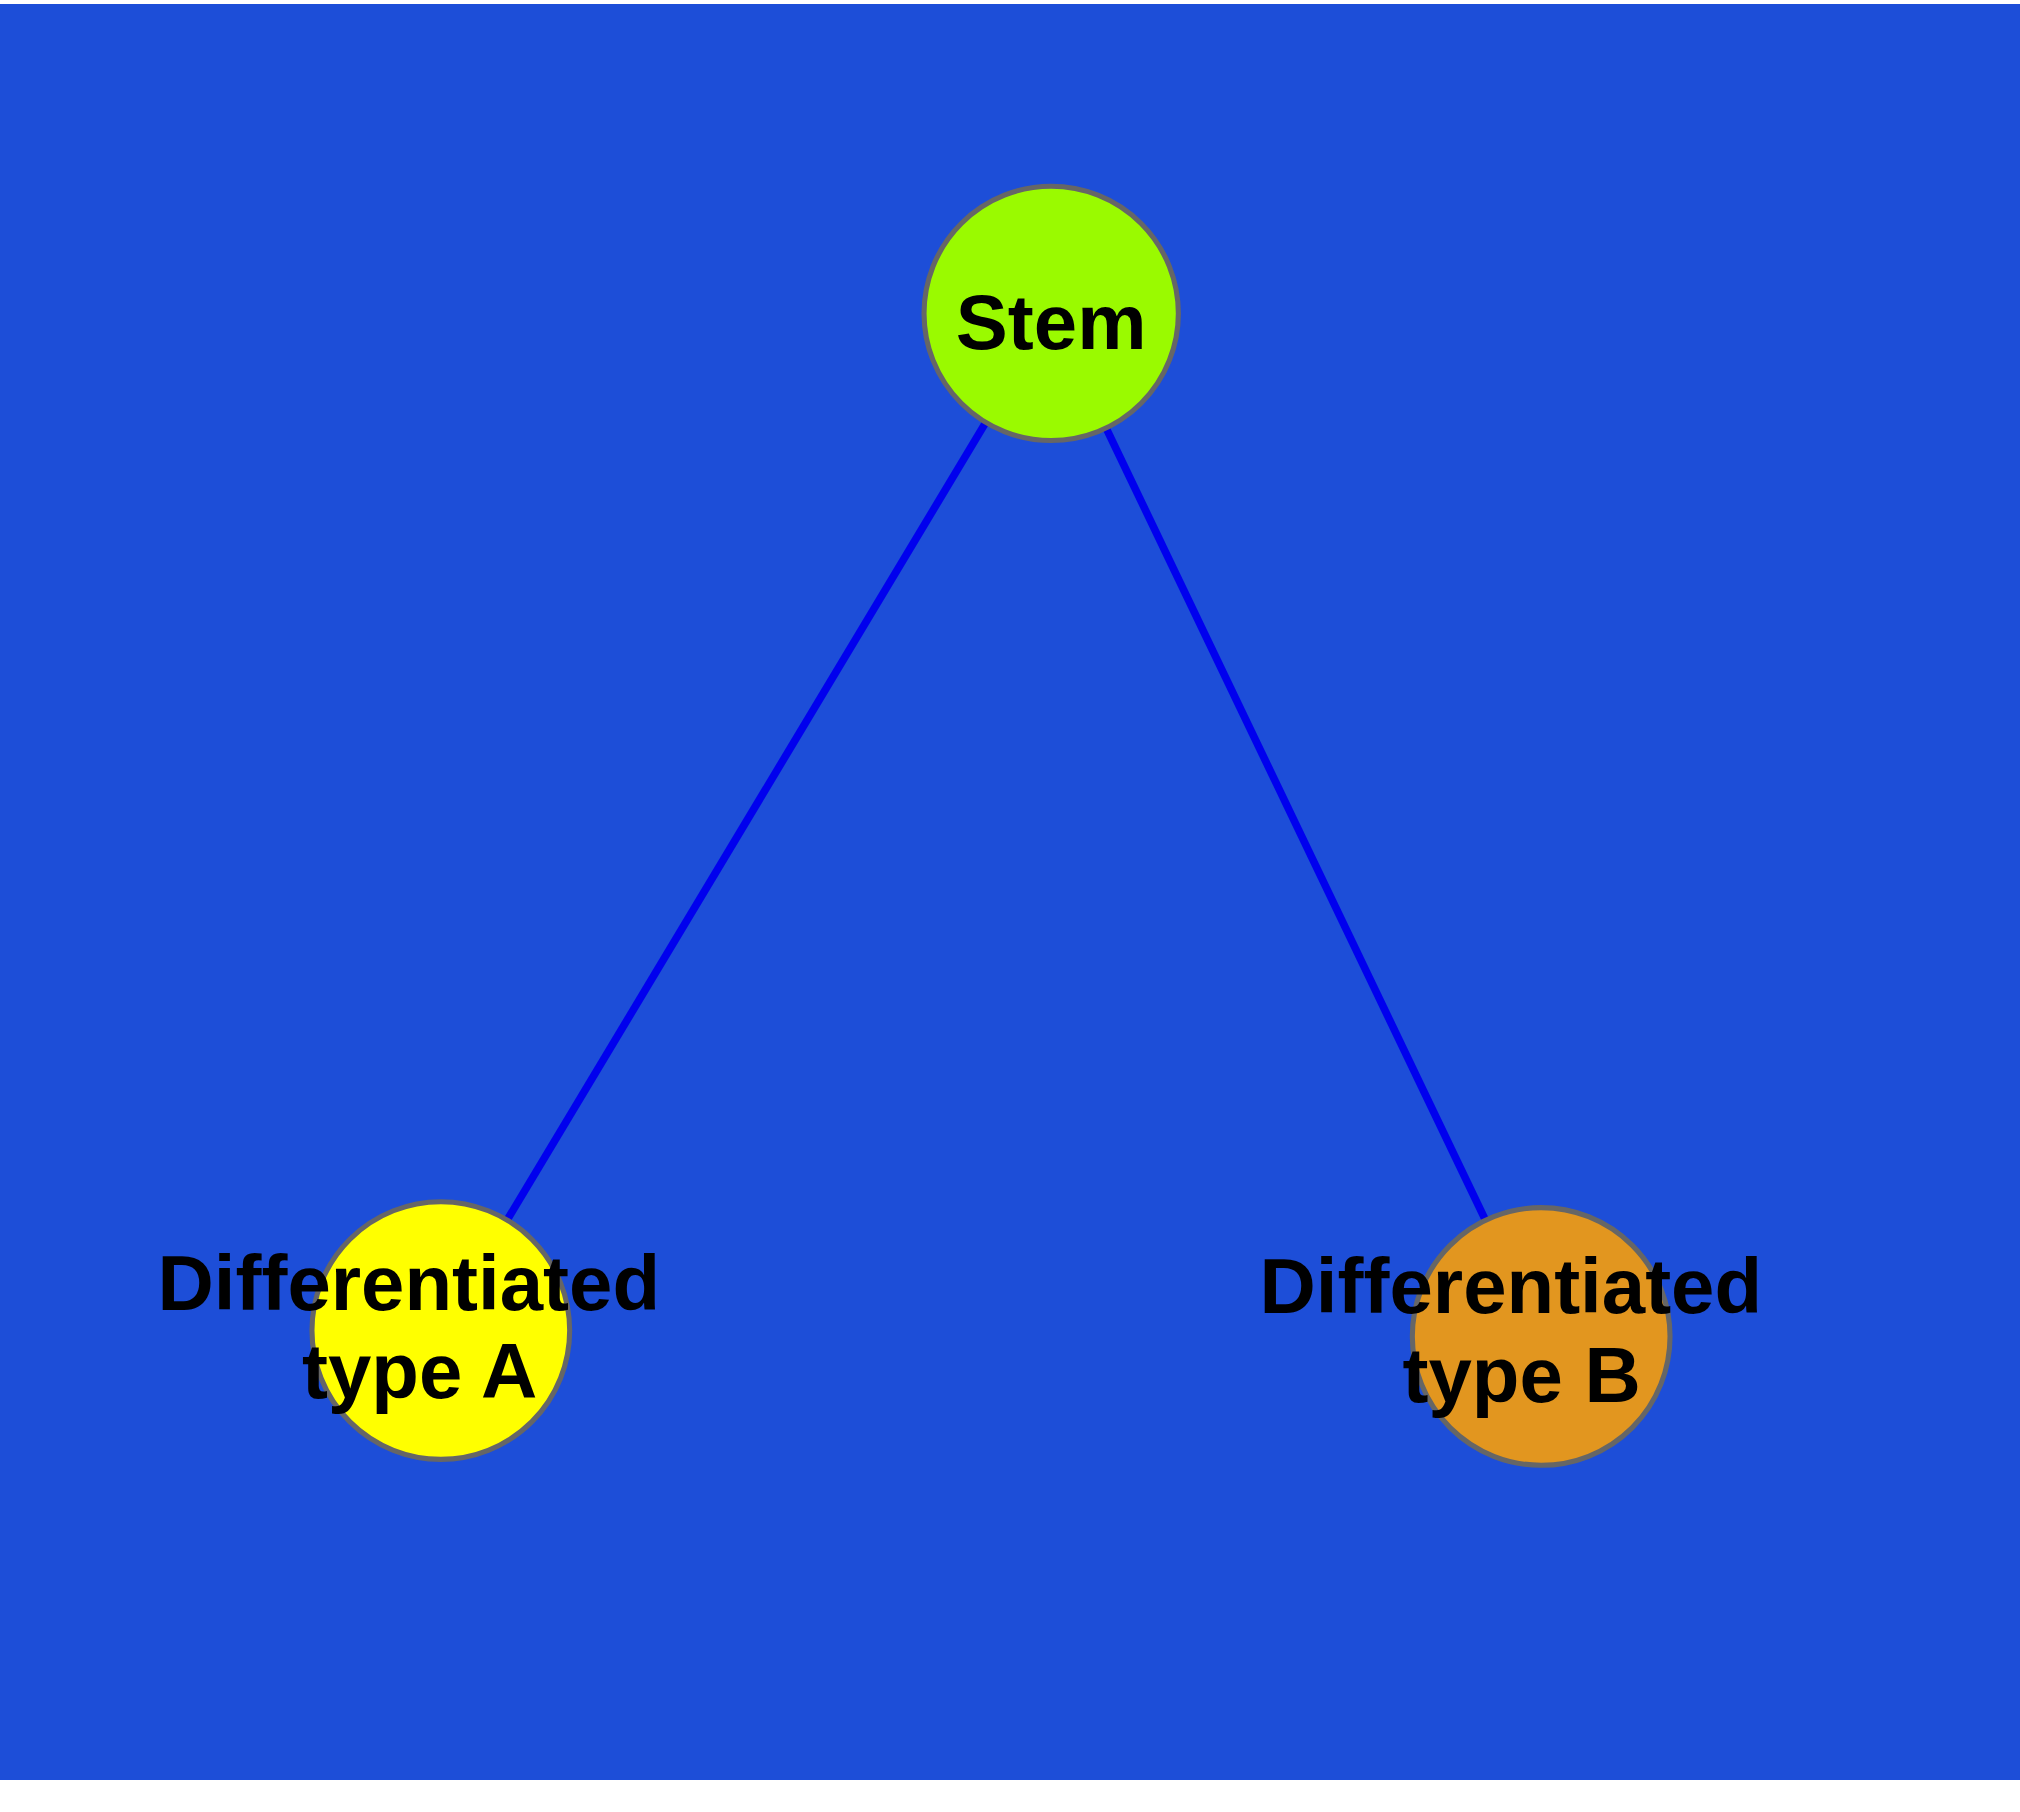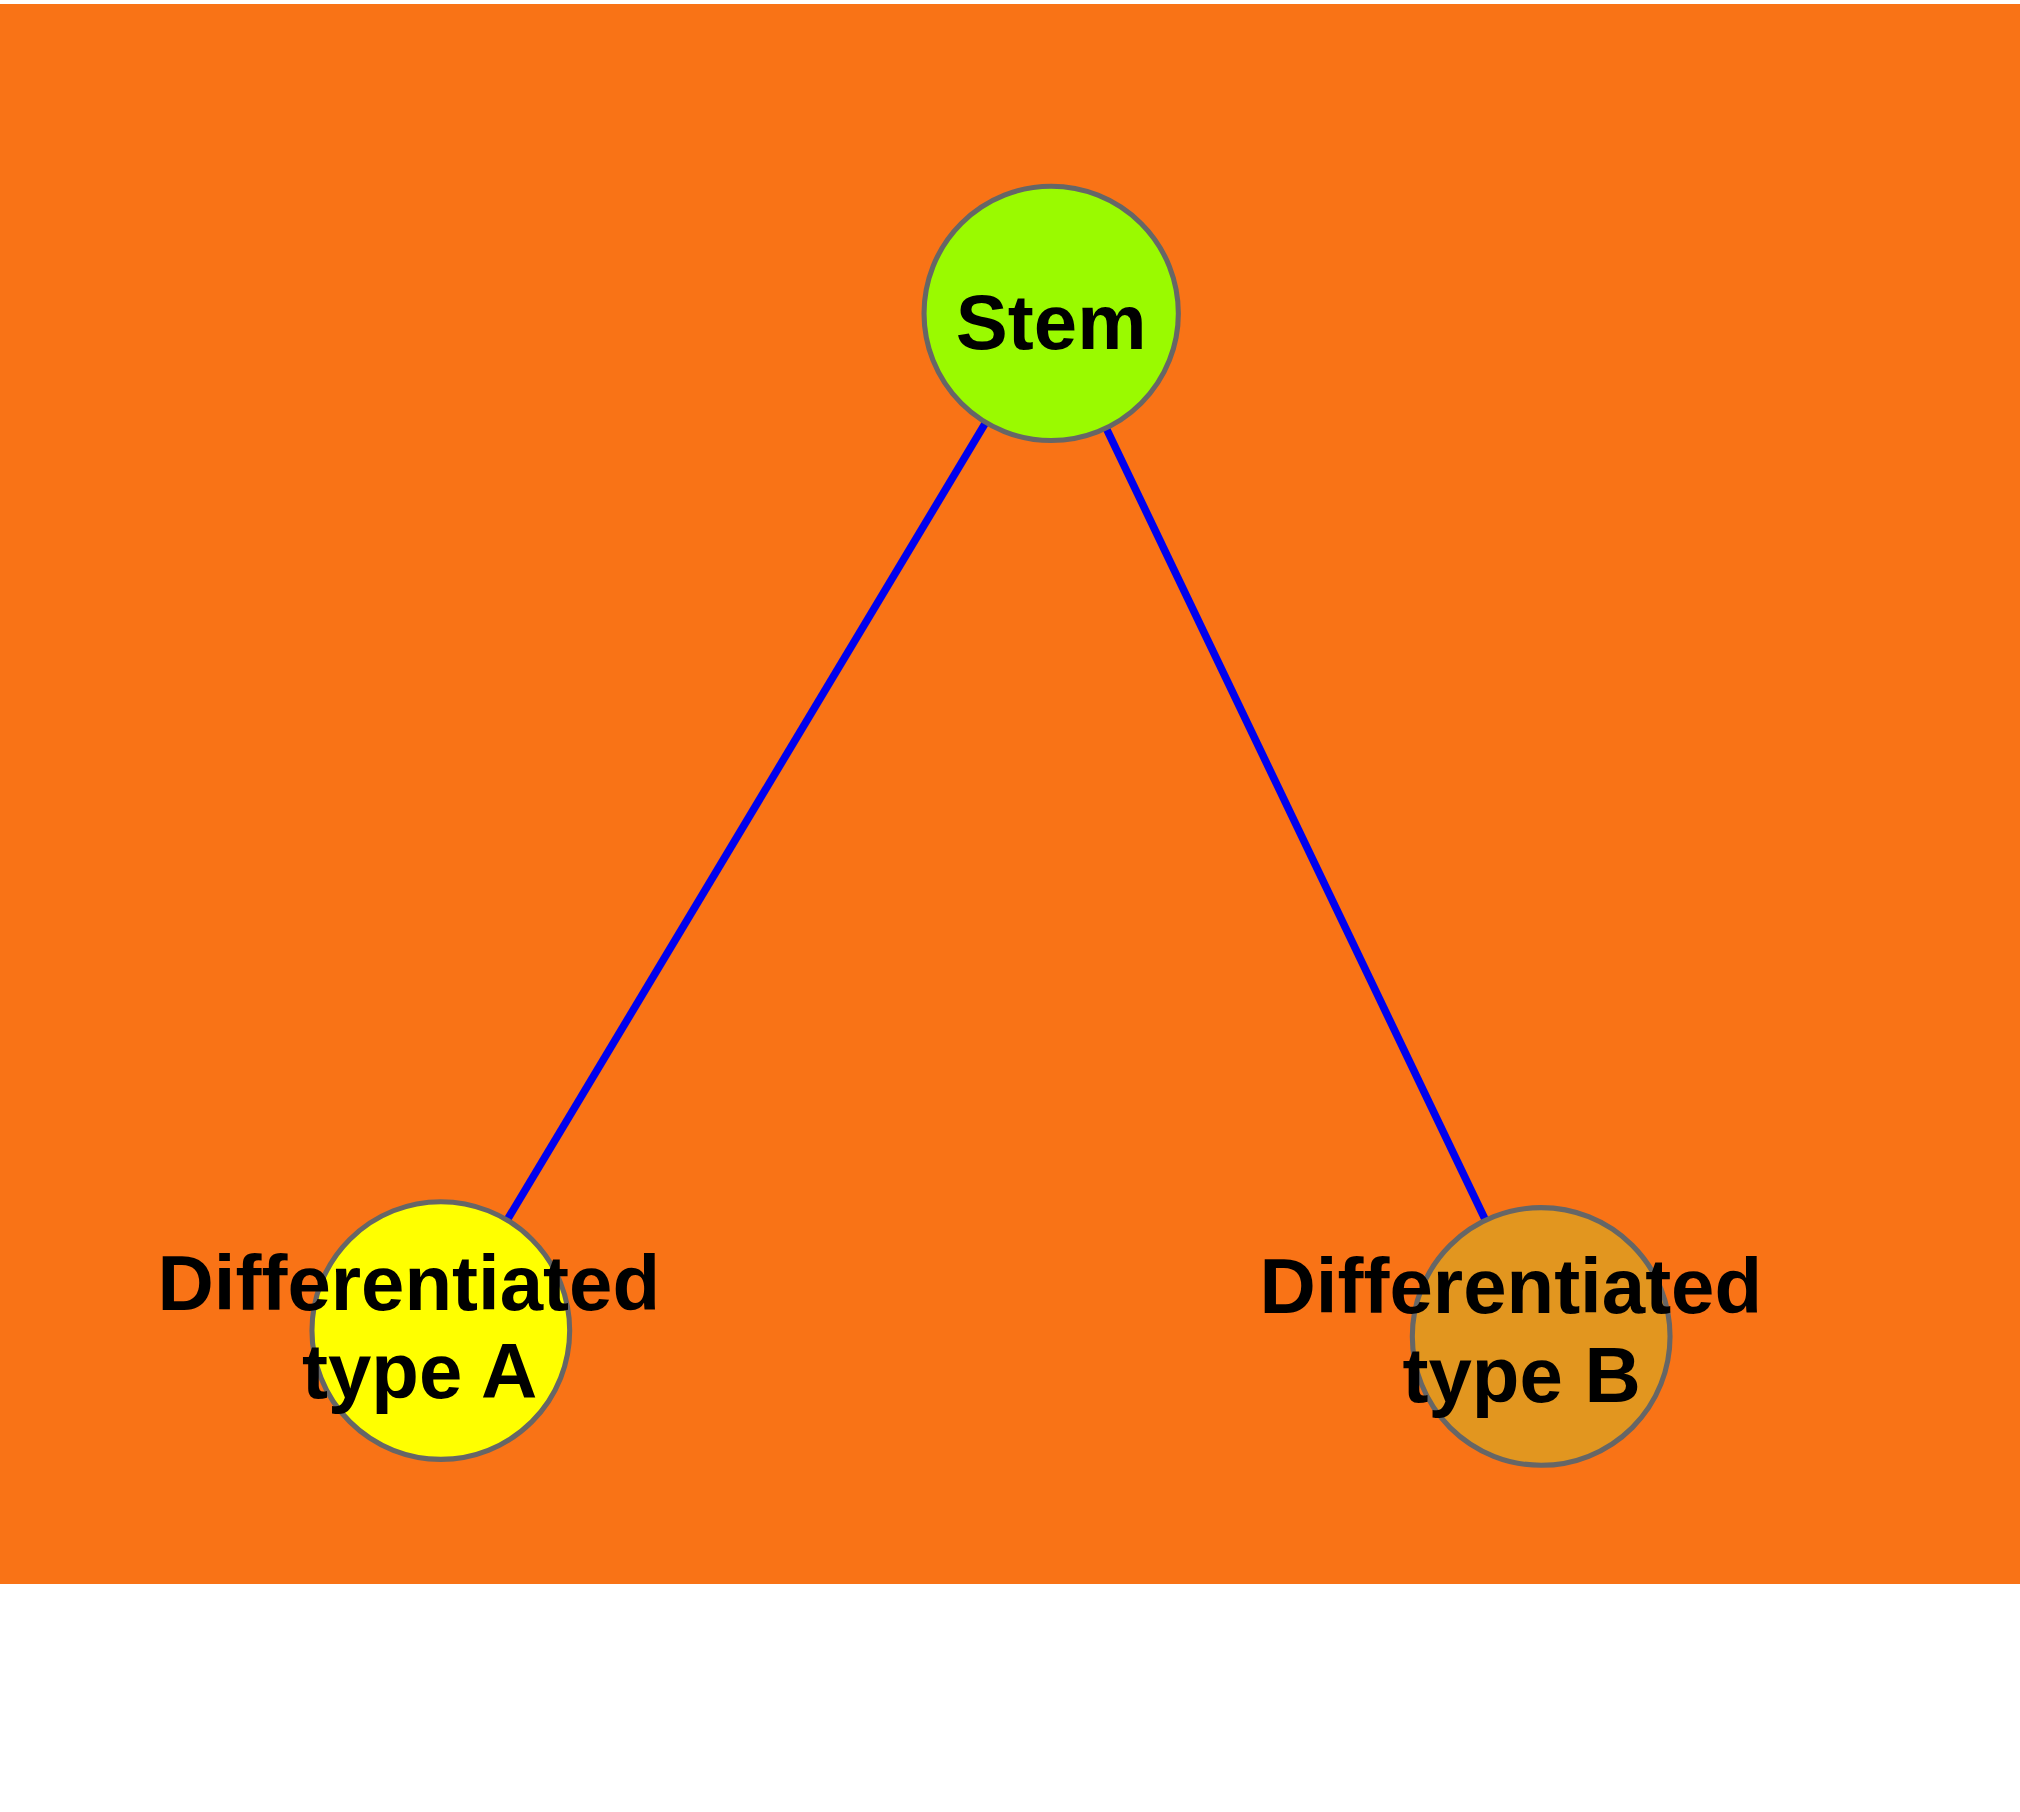--- a/index.html
+++ b/index.html
@@ -15,22 +15,22 @@
     width: 2021px;
     height: 1812px;
     background: #ffffff;
     overflow: hidden;
   }
   #plot-area {
     position: absolute;
     left: 0;
     top: 4.2px;
     width: 2021px;
-    height: 1580px;
-    background: #f97316;
+    height: 1776px;
+    background: #1d4ed8;
   }
   #graph-svg {
     position: absolute;
     left: 0;
     top: 0;
     width: 2021px;
     height: 1808px;
     display: block;
   }
   .edge-line {

